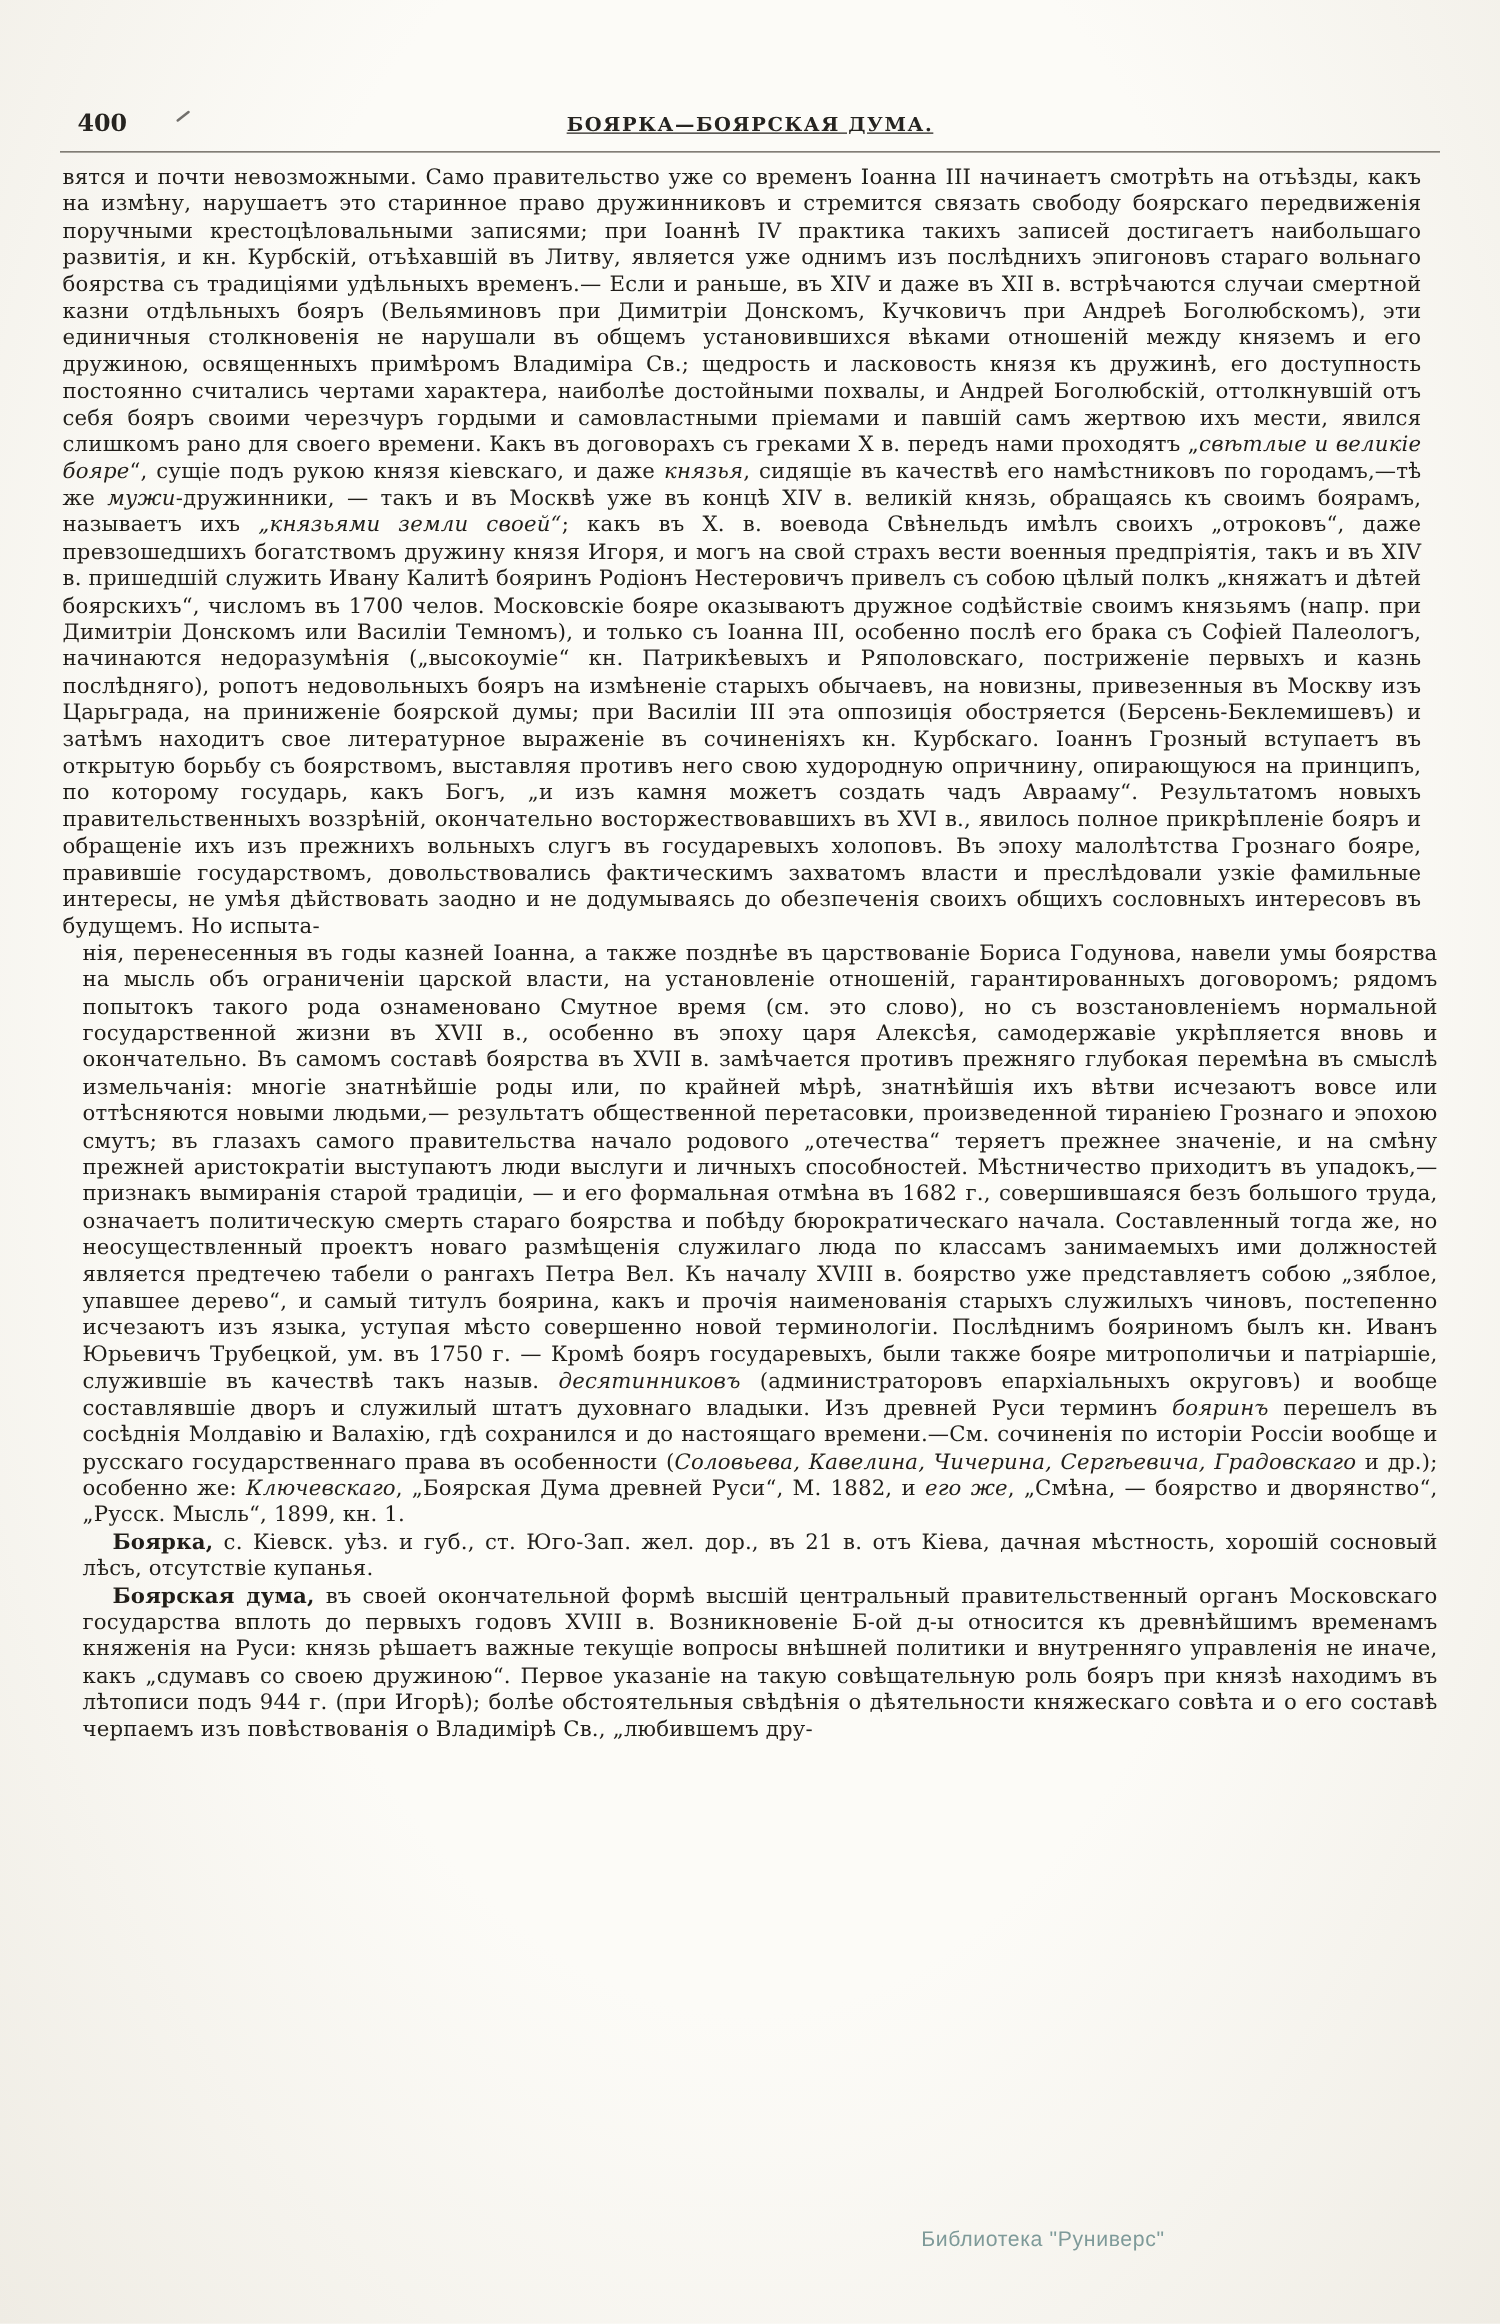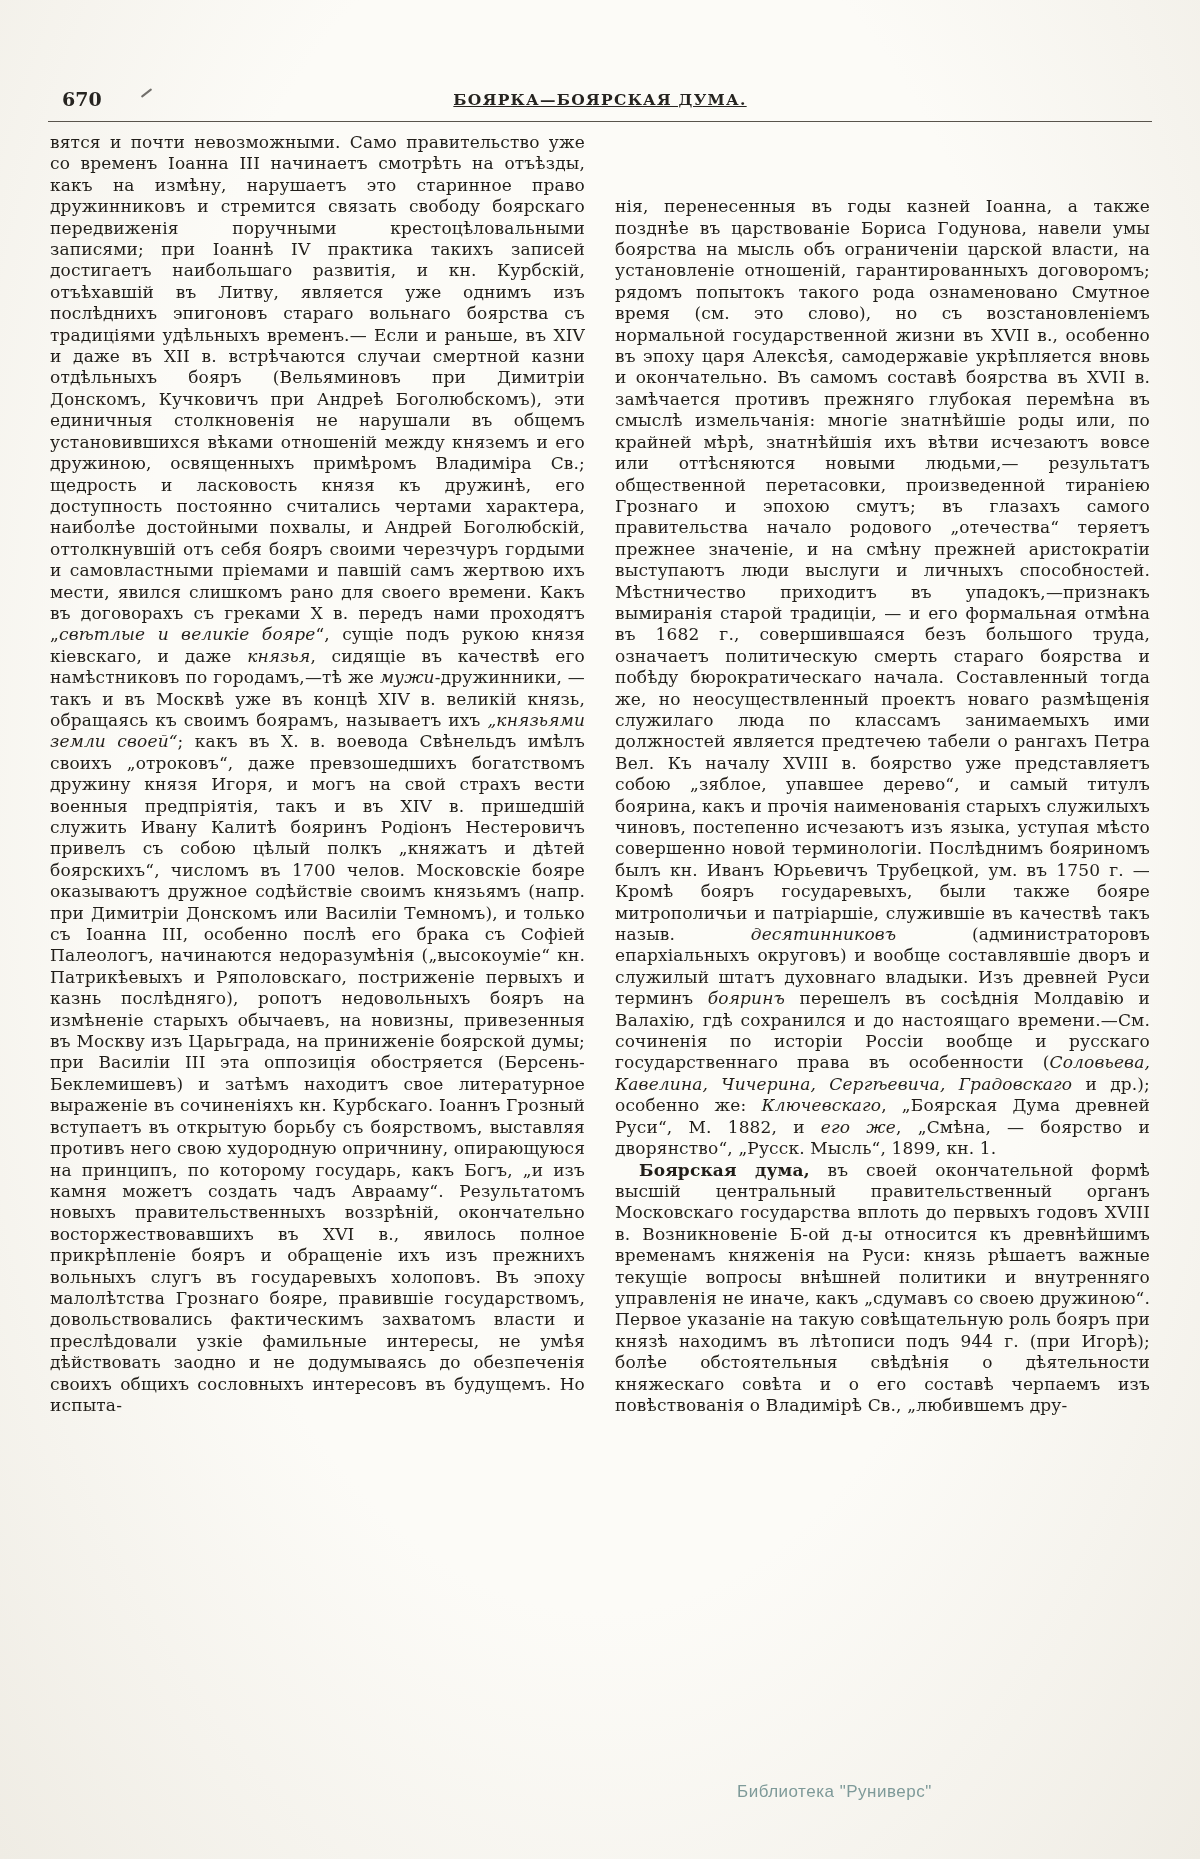--- a/index.html
+++ b/index.html
@@ -60,21 +60,22 @@
     width: 1104px;
     height: 1px;
     background: #59544c;
   }
   .columns {
     position: absolute;
     top: 132px;
     left: 50px;
     width: 1100px;
     display: flex;
-    align-items: flex-end;
+    align-items: center;
+    flex-direction: column;
   }
   .col {
     flex: 1 1 0;
     font-size: 17px;
     line-height: 21.4px;
     letter-spacing: 0.15px;
     text-align: justify;
     color: #211e19;
   }
   .col-left  { padding-right: 13px; }
@@ -101,38 +102,39 @@
     letter-spacing: 0.5px;
     color: #7e9a99;
   }
 </style>
 </head>
 <body>
 
 <div class="page">
 
   <div class="header">
-    <span class="page-number">670</span>
+    <span class="page-number">400</span>
     <div class="running-head">БОЯРКА—БОЯРСКАЯ ДУМА.</div>
   </div>
 
   <div class="ink-mark"></div>
 
   <div class="header-rule"></div>
 
   <div class="columns">
 
     <div class="col col-left">
       <p class="para"><span>вятся и почти невозможными. Само правительство уже со временъ Іоанна III начинаетъ смотрѣть на отъѣзды, какъ на измѣну, нарушаетъ это старинное право дружинниковъ и стремится связать свободу боярскаго передвиженія поручными крестоцѣловальными записями; при Іоаннѣ IV практика такихъ записей достигаетъ наибольшаго развитія, и кн. Курбскій, отъѣхавшій въ Литву, является уже однимъ изъ послѣднихъ эпигоновъ стараго вольнаго боярства съ традиціями удѣльныхъ временъ.— Если и раньше, въ XIV и даже въ XII в. встрѣчаются случаи смертной казни отдѣльныхъ бояръ (Вельяминовъ при Димитріи Донскомъ, Кучковичъ при Андреѣ Боголюбскомъ), эти единичныя столкновенія не нарушали въ общемъ установившихся вѣками отношеній между княземъ и его дружиною, освященныхъ примѣромъ Владиміра Св.; щедрость и ласковость князя къ дружинѣ, его доступность постоянно считались чертами характера, наиболѣе достойными похвалы, и Андрей Боголюбскій, оттолкнувшій отъ себя бояръ своими черезчуръ гордыми и самовластными пріемами и павшій самъ жертвою ихъ мести, явился слишкомъ рано для своего времени. Какъ въ договорахъ съ греками X в. передъ нами проходятъ „</span><span class="seg-i">свѣтлые и великіе бояре</span><span>“, сущіе подъ рукою князя кіевскаго, и даже </span><span class="seg-i">князья</span><span>, сидящіе въ качествѣ его намѣстниковъ по городамъ,—тѣ же </span><span class="seg-i">мужи</span><span>-дружинники, — такъ и въ Москвѣ уже въ концѣ XIV в. великій князь, обращаясь къ своимъ боярамъ, называетъ ихъ </span><span class="seg-i">„князьями земли своей“</span><span>; какъ въ X. в. воевода Свѣнельдъ имѣлъ своихъ „отроковъ“, даже превзошедшихъ богатствомъ дружину князя Игоря, и могъ на свой страхъ вести военныя предпріятія, такъ и въ XIV в. пришедшій служить Ивану Калитѣ бояринъ Родіонъ Нестеровичъ привелъ съ собою цѣлый полкъ „княжатъ и дѣтей боярскихъ“, числомъ въ 1700 челов. Московскіе бояре оказываютъ дружное содѣйствіе своимъ князьямъ (напр. при Димитріи Донскомъ или Василіи Темномъ), и только съ Іоанна III, особенно послѣ его брака съ Софіей Палеологъ, начинаются недоразумѣнія („высокоуміе“ кн. Патрикѣевыхъ и Ряполовскаго, постриженіе первыхъ и казнь послѣдняго), ропотъ недовольныхъ бояръ на измѣненіе старыхъ обычаевъ, на новизны, привезенныя въ Москву изъ Царьграда, на приниженіе боярской думы; при Василіи III эта оппозиція обостряется (Берсень-Беклемишевъ) и затѣмъ находитъ свое литературное выраженіе въ сочиненіяхъ кн. Курбскаго. Іоаннъ Грозный вступаетъ въ открытую борьбу съ боярствомъ, выставляя противъ него свою худородную опричнину, опирающуюся на принципъ, по которому государь, какъ Богъ, „и изъ камня можетъ создать чадъ Аврааму“. Результатомъ новыхъ правительственныхъ воззрѣній, окончательно восторжествовавшихъ въ XVI в., явилось полное прикрѣпленіе бояръ и обращеніе ихъ изъ прежнихъ вольныхъ слугъ въ государевыхъ холоповъ. Въ эпоху малолѣтства Грознаго бояре, правившіе государствомъ, довольствовались фактическимъ захватомъ власти и преслѣдовали узкіе фамильные интересы, не умѣя дѣйствовать заодно и не додумываясь до обезпеченія своихъ общихъ сословныхъ интересовъ въ будущемъ. Но испыта-</span></p>
     </div>
 
     <div class="divider"></div>
 
     <div class="col col-right">
       <p class="para"><span>нія, перенесенныя въ годы казней Іоанна, а также позднѣе въ царствованіе Бориса Годунова, навели умы боярства на мысль объ ограниченіи царской власти, на установленіе отношеній, гарантированныхъ договоромъ; рядомъ попытокъ такого рода ознаменовано Смутное время (см. это слово), но съ возстановленіемъ нормальной государственной жизни въ XVII в., особенно въ эпоху царя Алексѣя, самодержавіе укрѣпляется вновь и окончательно. Въ самомъ составѣ боярства въ XVII в. замѣчается противъ прежняго глубокая перемѣна въ смыслѣ измельчанія: многіе знатнѣйшіе роды или, по крайней мѣрѣ, знатнѣйшія ихъ вѣтви исчезаютъ вовсе или оттѣсняются новыми людьми,— результатъ общественной перетасовки, произведенной тираніею Грознаго и эпохою смутъ; въ глазахъ самого правительства начало родового „отечества“ теряетъ прежнее значеніе, и на смѣну прежней аристократіи выступаютъ люди выслуги и личныхъ способностей. Мѣстничество приходитъ въ упадокъ,—признакъ вымиранія старой традиціи, — и его формальная отмѣна въ 1682 г., совершившаяся безъ большого труда, означаетъ политическую смерть стараго боярства и побѣду бюрократическаго начала. Составленный тогда же, но неосуществленный проектъ новаго размѣщенія служилаго люда по классамъ занимаемыхъ ими должностей является предтечею табели о рангахъ Петра Вел. Къ началу XVIII в. боярство уже представляетъ собою „зяблое, упавшее дерево“, и самый титулъ боярина, какъ и прочія наименованія старыхъ служилыхъ чиновъ, постепенно исчезаютъ изъ языка, уступая мѣсто совершенно новой терминологіи. Послѣднимъ бояриномъ былъ кн. Иванъ Юрьевичъ Трубецкой, ум. въ 1750 г. — Кромѣ бояръ государевыхъ, были также бояре митрополичьи и патріаршіе, служившіе въ качествѣ такъ назыв. </span><span class="seg-i">десятинниковъ</span><span> (администраторовъ епархіальныхъ округовъ) и вообще составлявшіе дворъ и служилый штатъ духовнаго владыки. Изъ древней Руси терминъ </span><span class="seg-i">бояринъ</span><span> перешелъ въ сосѣднія Молдавію и Валахію, гдѣ сохранился и до настоящаго времени.—См. сочиненія по исторіи Россіи вообще и русскаго государственнаго права въ особенности (</span><span class="seg-i">Соловьева, Кавелина, Чичерина, Сергѣевича, Градовскаго</span><span> и др.); особенно же: </span><span class="seg-i">Ключевскаго</span><span>, „Боярская Дума древней Руси“, М. 1882, и </span><span class="seg-i">его же</span><span>, „Смѣна, — боярство и дворянство“, „Русск. Мысль“, 1899, кн. 1.</span></p>
+      <p class="para indent"><span class="seg-b">Боярка,</span><span> с. Кіевск. уѣз. и губ., ст. Юго-Зап. жел. дор., въ 21 в. отъ Кіева, дачная мѣстность, хорошій сосновый лѣсъ, отсутствіе купанья.</span></p>
       <p class="para indent"><span class="seg-b">Боярская дума,</span><span> въ своей окончательной формѣ высшій центральный правительственный органъ Московскаго государства вплоть до первыхъ годовъ XVIII в. Возникновеніе Б-ой д-ы относится къ древнѣйшимъ временамъ княженія на Руси: князь рѣшаетъ важные текущіе вопросы внѣшней политики и внутренняго управленія не иначе, какъ „сдумавъ со своею дружиною“. Первое указаніе на такую совѣщательную роль бояръ при князѣ находимъ въ лѣтописи подъ 944 г. (при Игорѣ); болѣе обстоятельныя свѣдѣнія о дѣятельности княжескаго совѣта и о его составѣ черпаемъ изъ повѣствованія о Владимірѣ Св., „любившемъ дру-</span></p>
     </div>
 
   </div>
 
   <div class="watermark">Библиотека "Руниверс"</div>
 
 </div>
 
 </body></html>

